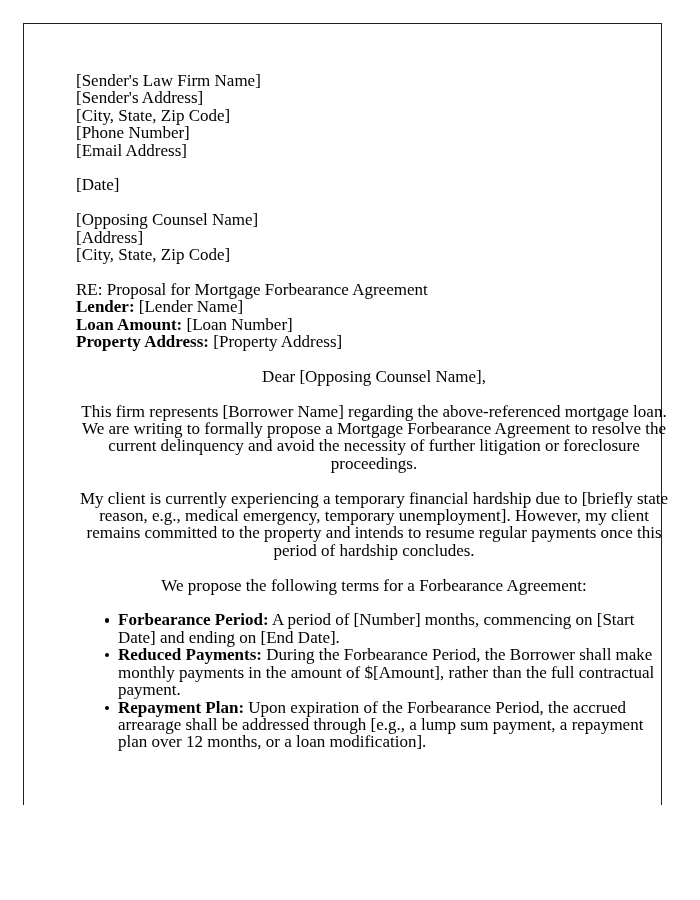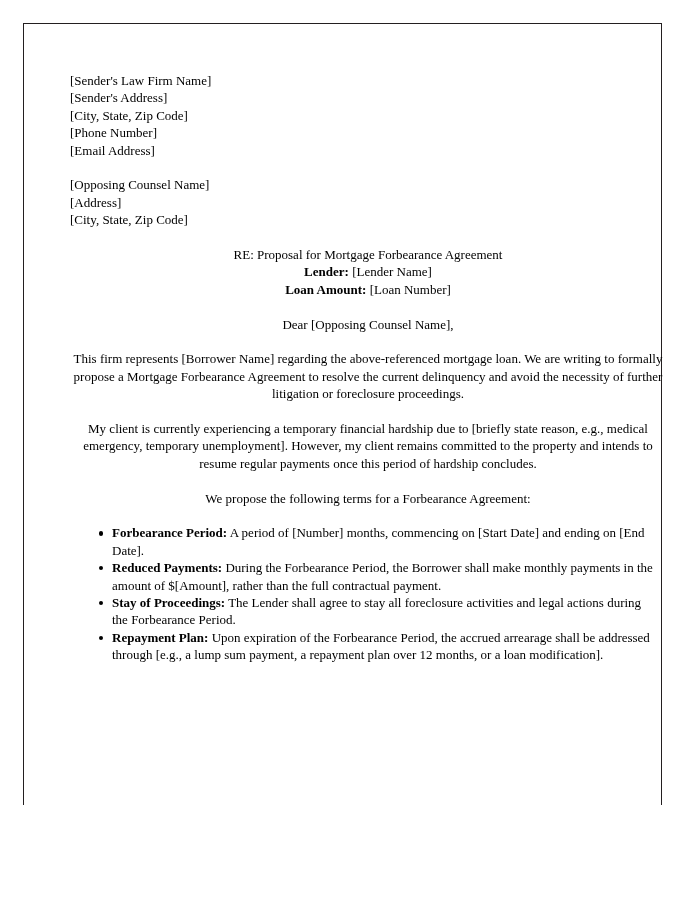--- a/index.html
+++ b/index.html
@@ -24,24 +24,24 @@
     border-left: 1.4px solid #231f20;
     border-right: 1.4px solid #231f20;
     border-top: 1.4px solid #231f20;
     border-bottom: none;
     box-sizing: border-box;
     background: #ffffff;
   }
 
   .doc-body {
     position: absolute;
-    left: 46px;
+    left: 52px;
     top: 48px;
     width: 596px;
-    font-size: 13px;
+    font-size: 17px;
     line-height: 17.4px;
     text-align: left;
   }
 
   .block {
     margin: 0 0 17.4px 0;
   }
   .block:last-child { margin-bottom: 0; }
 
   .line {
@@ -49,21 +49,21 @@
     white-space: pre-wrap;
   }
 
   .para {
     margin: 0 0 17.4px 0;
     text-align: center;
   }
 
   b, .bold { font-weight: bold; }
 
-  .re-block .line { font-weight: normal; text-align: center; }
+  .re-block .line { font-weight: normal; }
   .re-title { font-weight: bold; }
 
   ul.terms {
     margin: 0 0 17.4px 0;
     padding: 0 0 0 42px;
     list-style: none;
   }
   ul.terms > li {
     position: relative;
     margin: 0 6px 0 0;
@@ -88,50 +88,51 @@
   <div class="doc-body">
 
     <div class="block">
       <span class="line">[Sender's Law Firm Name]</span>
       <span class="line">[Sender's Address]</span>
       <span class="line">[City, State, Zip Code]</span>
       <span class="line">[Phone Number]</span>
       <span class="line">[Email Address]</span>
     </div>
 
+    <div class="block">
+      <span class="line">[Date]</span>
+    </div>
 
     <div class="block">
       <span class="line">[Opposing Counsel Name]</span>
       <span class="line">[Address]</span>
       <span class="line">[City, State, Zip Code]</span>
     </div>
 
     <div class="block re-block">
       <span class="line re-title">RE: Proposal for Mortgage Forbearance Agreement</span>
       <span class="line"><b>Lender:</b><span>&nbsp;</span><span>[Lender Name]</span></span>
       <span class="line"><b>Loan Amount:</b><span>&nbsp;</span><span>[Loan Number]</span></span>
+      <span class="line"><b>Property Address:</b><span>&nbsp;</span><span>[Property Address]</span></span>
     </div>
 
     <p class="para">Dear [Opposing Counsel Name],</p>
 
     <p class="para">This firm represents [Borrower Name] regarding the above-referenced mortgage loan. We are writing to formally propose a Mortgage Forbearance Agreement to resolve the current delinquency and avoid the necessity of further litigation or foreclosure proceedings.</p>
 
     <p class="para">My client is currently experiencing a temporary financial hardship due to [briefly state reason, e.g., medical emergency, temporary unemployment]. However, my client remains committed to the property and intends to resume regular payments once this period of hardship concludes.</p>
 
     <p class="para">We propose the following terms for a Forbearance Agreement:</p>
 
     <ul class="terms">
       <li>
         <span class="disc"></span><b>Forbearance Period:</b><span> A period of [Number] months, commencing on [Start Date] and ending on [End Date].</span>
       </li>
       <li>
         <span class="disc"></span><b>Reduced Payments:</b><span> During the Forbearance Period, the Borrower shall make monthly payments in the amount of $[Amount], rather than the full contractual payment.</span>
       </li>
       <li>
-        <span class="disc"></span><b>Stay of Proceedings:</b><span> The Lender shall agree to stay all foreclosure activities and legal actions during the Forbearance Period.</span>
-      </li>
-      <li>
         <span class="disc"></span><b>Repayment Plan:</b><span> Upon expiration of the Forbearance Period, the accrued arrearage shall be addressed through [e.g., a lump sum payment, a repayment plan over 12 months, or a loan modification].</span>
       </li>
     </ul>
 
   </div>
 </div>
 
 </body></html>

